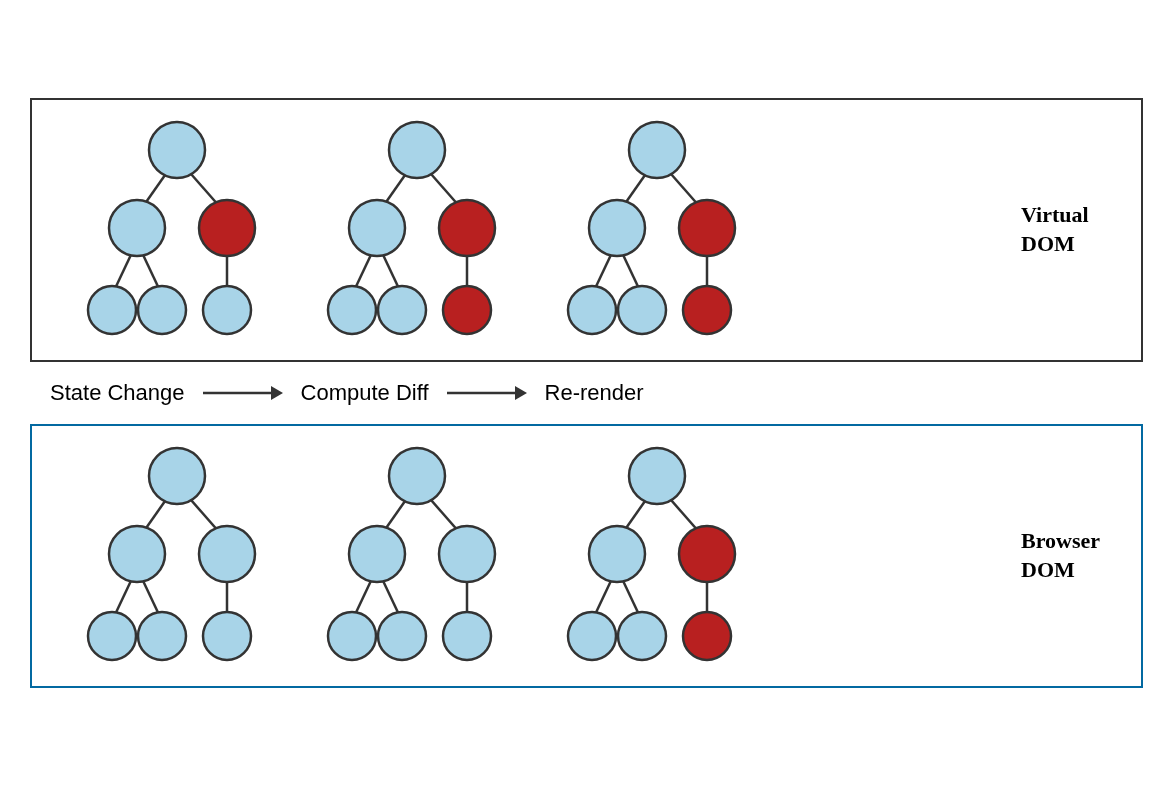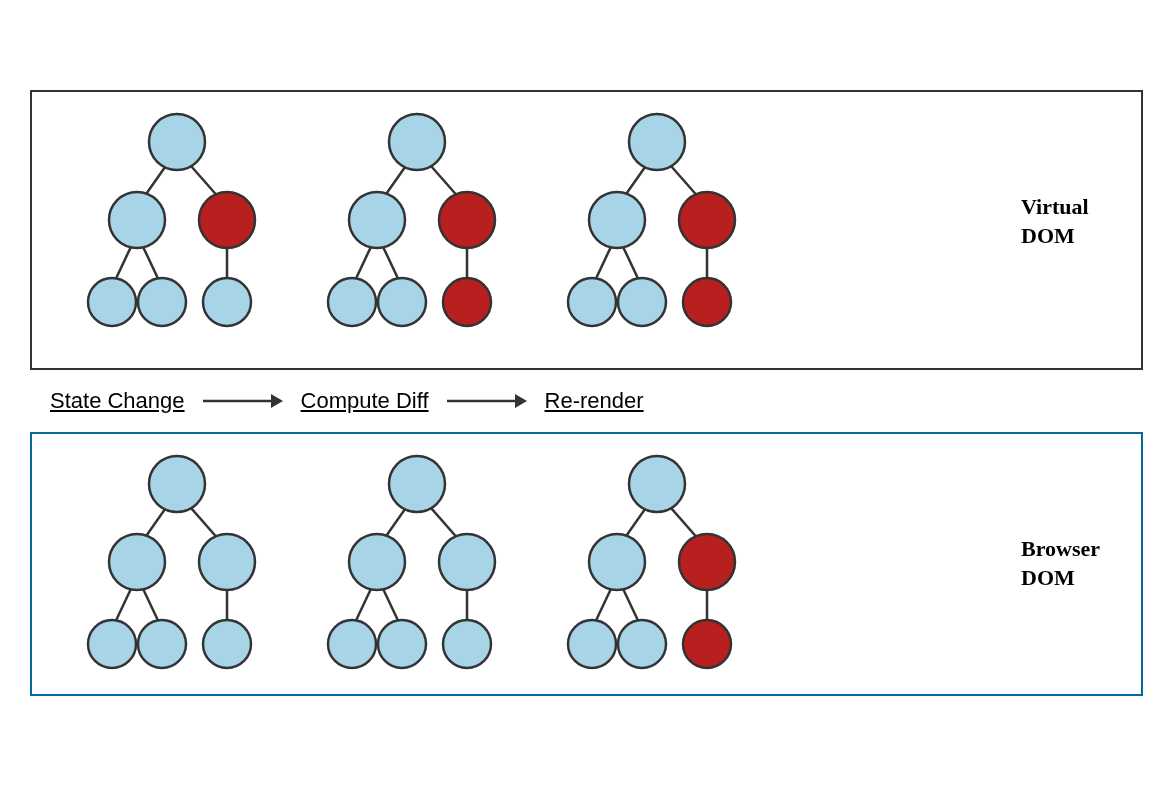--- a/index.html
+++ b/index.html
@@ -21,32 +21,31 @@
       flex-direction: column;
       gap: 0;
     }
 
     
     .vdom-section {
       border: 2px solid #333;
       display: flex;
       flex-direction: row;
       align-items: center;
-      padding: 20px 10px 36px 20px;
+      padding: 20px 10px 20px 20px;
       position: relative;
     }
 
     
     .arrow-section {
       display: flex;
       flex-direction: row;
       align-items: center;
       padding: 18px 20px;
       gap: 0;
-      text-decoration: underline;
     }
 
     
     .bdom-section {
       border: 2px solid #0369a1;
       display: flex;
       flex-direction: row;
       align-items: center;
       padding: 20px 10px 20px 20px;
       position: relative;

